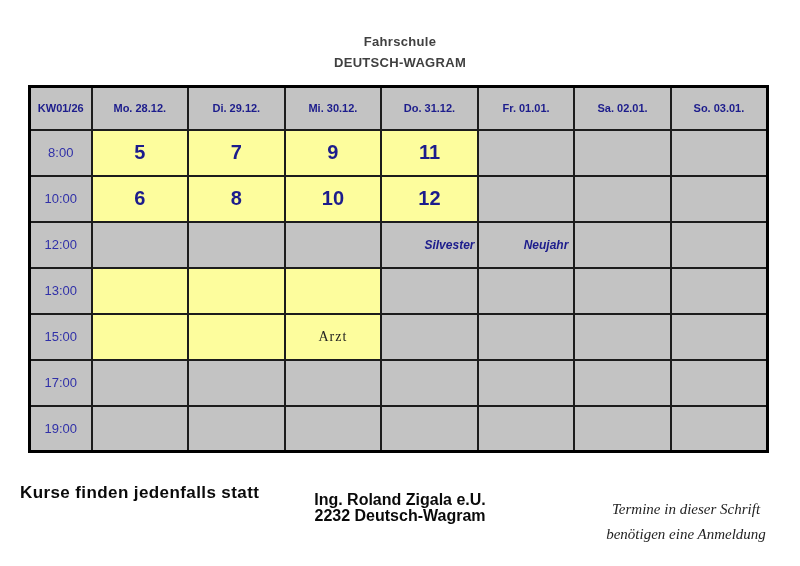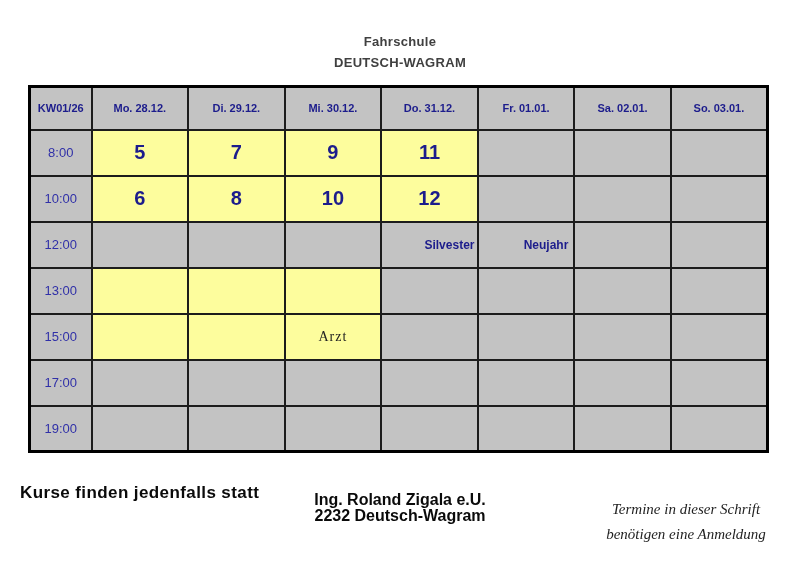--- a/index.html
+++ b/index.html
@@ -29,21 +29,21 @@
   .bg-gray   { background: #c3c3c3; }
   .bg-yellow { background: #fdfd9d; }
 
   th.corner-cell, th.day-cell {
     font-size: 11px; font-weight: bold; color: #1c1c8c;
   }
   td.time-cell {
     font-size: 13px; font-weight: normal; color: #3030a8;
   }
   td.cell-number  { font-size: 20px; font-weight: bold; color: #1c1c8c; }
-  td.cell-holiday { font-size: 12px; font-weight: bold; color: #1c1c8c; padding-left: 40px; }
+  td.cell-holiday { font-size: 12px; font-weight: bold; font-style: italic; color: #1c1c8c; padding-left: 40px; }
   td.cell-hand    { font-size: 14px; font-family: cursive; color: #222222; letter-spacing: 1px; }
 
   .foot-left {
     position: absolute; left: 20px; top: 479px;
     font-size: 17px; font-weight: bold; color: #0a0a0a;
     line-height: 27px; letter-spacing: 0.4px;
   }
   .foot-center {
     position: absolute; left: 290px; top: 492px; width: 220px;
     text-align: center; font-size: 16px; font-weight: bold;

